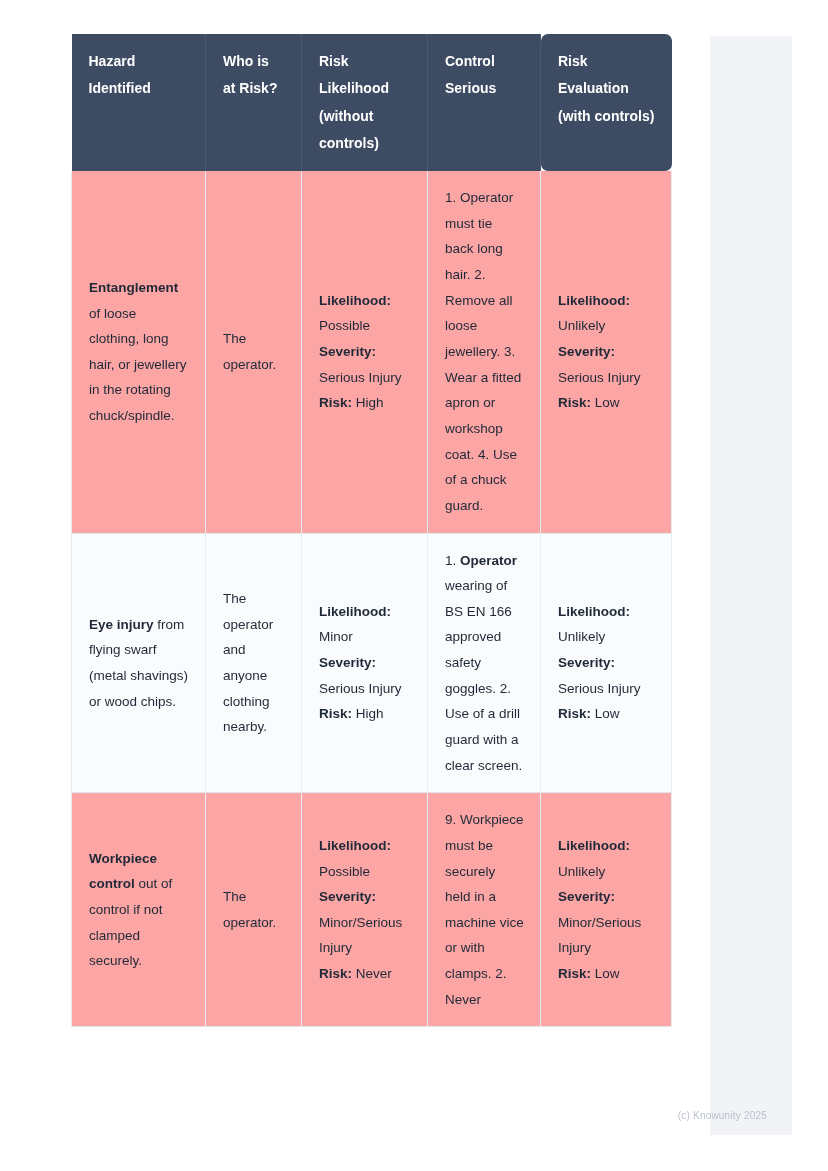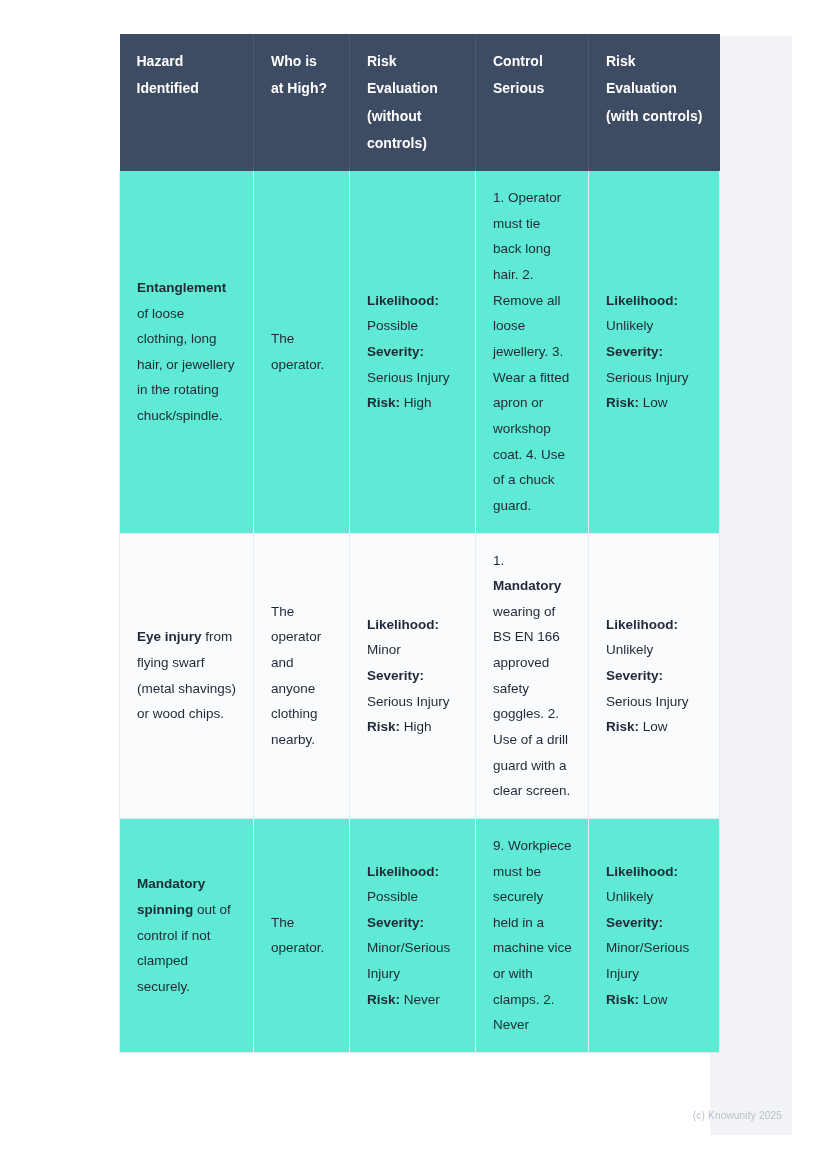--- a/index.html
+++ b/index.html
@@ -26,64 +26,63 @@
   .side-panel {
     position: absolute;
     right: 36px;
     top: 36px;
     width: 82px;
     height: 1099px;
     background: #f1f3f7;
   }
   .watermark {
     position: absolute;
-    right: 46px;
+    right: 61px;
     bottom: 50px;
     font-size: 10px;
     color: #b9bfc9;
     letter-spacing: 0.2px;
     white-space: nowrap;
   }
 
   table.risk {
     position: absolute;
     left: 71px;
     top: 34px;
     border-collapse: collapse;
     table-layout: fixed;
     width: 600px;
     font-size: 13.5px;
     line-height: 1.9;
-    margin-left: 48px;
   }
   table.risk col.c1 { width: 134px; }
   table.risk col.c2 { width: 96px; }
   table.risk col.c3 { width: 126px; }
   table.risk col.c4 { width: 113px; }
   table.risk col.c5 { width: 131px; }
 
   table.risk thead th {
     background: #3e4c63;
     color: #ffffff;
     text-align: left;
     font-weight: bold;
     font-size: 14px;
     line-height: 1.95;
     padding: 14px 16px 14px 17px;
     vertical-align: top;
     border-right: 1px solid #4a5871;
   }
-  table.risk thead th:last-child { border-right: none; }
+  table.risk thead th:last-child { border-right: none; border-radius: 7px; }
 
   table.risk tbody td {
     vertical-align: middle;
     padding: 14px 16px 14px 17px;
     border-bottom: 1px solid #e2e6ec;
     border-right: 1px solid #e8ebf0;
-    background: #5eead4;
+    background: #fca5a5;
   }
   table.risk tbody tr:nth-child(even) td {
     background: #fafbfc;
   }
   table.risk tbody td:first-child {
     border-left: 1px solid #e8ebf0;
   }
   table.risk tbody td:last-child {
     border-right: 1px solid #e8ebf0;
   }
@@ -105,22 +104,22 @@
     <colgroup>
       <col class="c1">
         <col class="c2">
         <col class="c3">
         <col class="c4">
         <col class="c5">
     </colgroup>
     <thead>
       <tr>
         <th>Hazard Identified</th>
-        <th>Who is at High?</th>
-        <th>Risk Evaluation (without controls)</th>
+        <th>Who is at Risk?</th>
+        <th>Risk Likelihood (without controls)</th>
         <th>Control Serious</th>
         <th>Risk Evaluation (with controls)</th>
       </tr>
     </thead>
     <tbody>
 
       <tr>
         <td>
           <span class="b">Entanglement</span><span> of loose clothing, long hair, or jewellery in the rotating chuck/spindle.</span>
         </td>
@@ -142,32 +141,32 @@
         <td>
           <span class="b">Eye injury</span><span> from flying swarf (metal shavings) or wood chips.</span>
         </td>
         <td>The operator and anyone clothing nearby.</td>
         <td>
           <span class="cellline"><span class="b">Likelihood:</span><span> Minor</span></span>
           <span class="cellline"><span class="b">Severity:</span><span> Serious Injury</span></span>
           <span class="cellline"><span class="b">Risk:</span><span> High</span></span>
         </td>
         <td class="measures">
-          <span>1. </span><span class="b">Mandatory</span><span> wearing of BS EN 166 approved safety goggles. 2. Use of a drill guard with a clear screen.</span>
+          <span>1. </span><span class="b">Operator</span><span> wearing of BS EN 166 approved safety goggles. 2. Use of a drill guard with a clear screen.</span>
         </td>
         <td>
           <span class="cellline"><span class="b">Likelihood:</span><span> Unlikely</span></span>
           <span class="cellline"><span class="b">Severity:</span><span> Serious Injury</span></span>
           <span class="cellline"><span class="b">Risk:</span><span> Low</span></span>
         </td>
       </tr>
 
       <tr>
         <td>
-          <span class="b">Mandatory spinning</span><span> out of control if not clamped securely.</span>
+          <span class="b">Workpiece control</span><span> out of control if not clamped securely.</span>
         </td>
         <td>The operator.</td>
         <td>
           <span class="cellline"><span class="b">Likelihood:</span><span> Possible</span></span>
           <span class="cellline"><span class="b">Severity:</span><span> Minor/Serious Injury</span></span>
           <span class="cellline"><span class="b">Risk:</span><span> Never</span></span>
         </td>
         <td class="measures">9. Workpiece must be securely held in a machine vice or with clamps. 2. Never</td>
         <td>
           <span class="cellline"><span class="b">Likelihood:</span><span> Unlikely</span></span>

